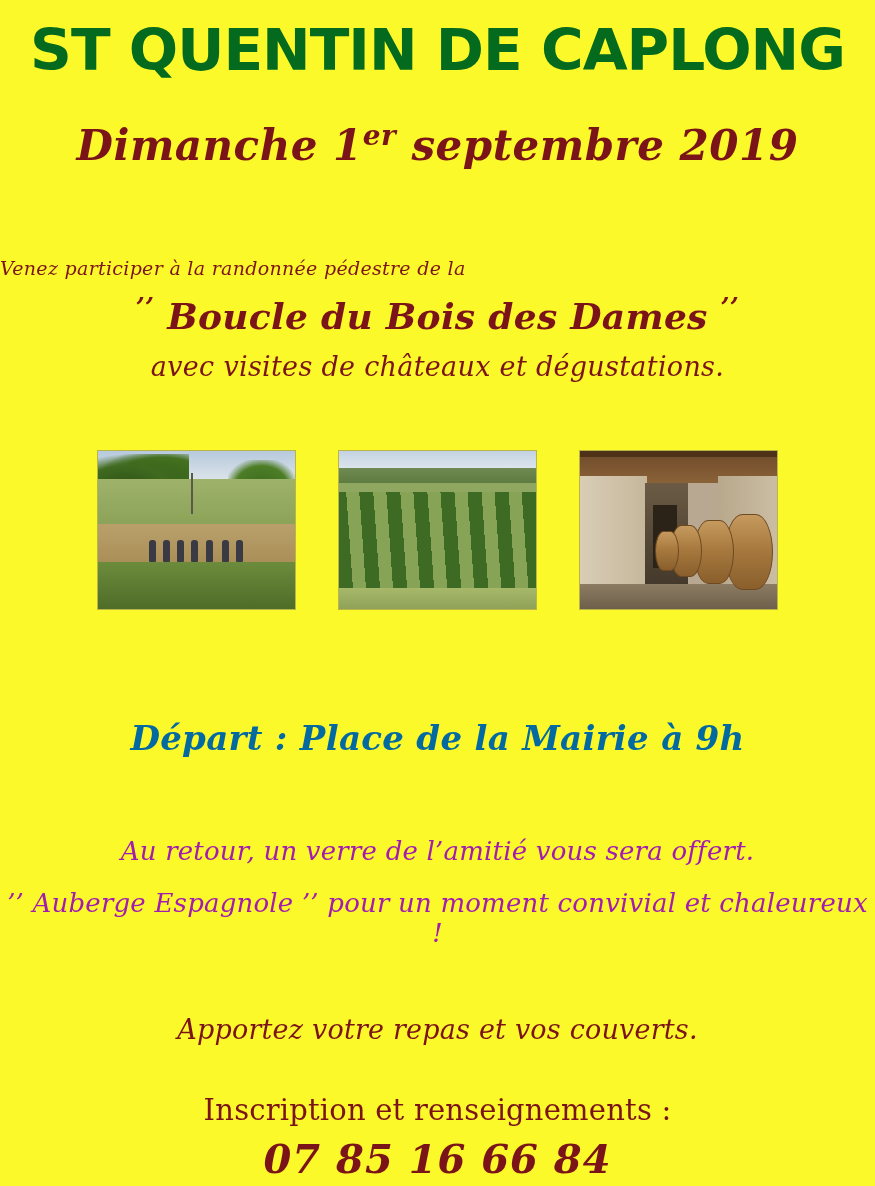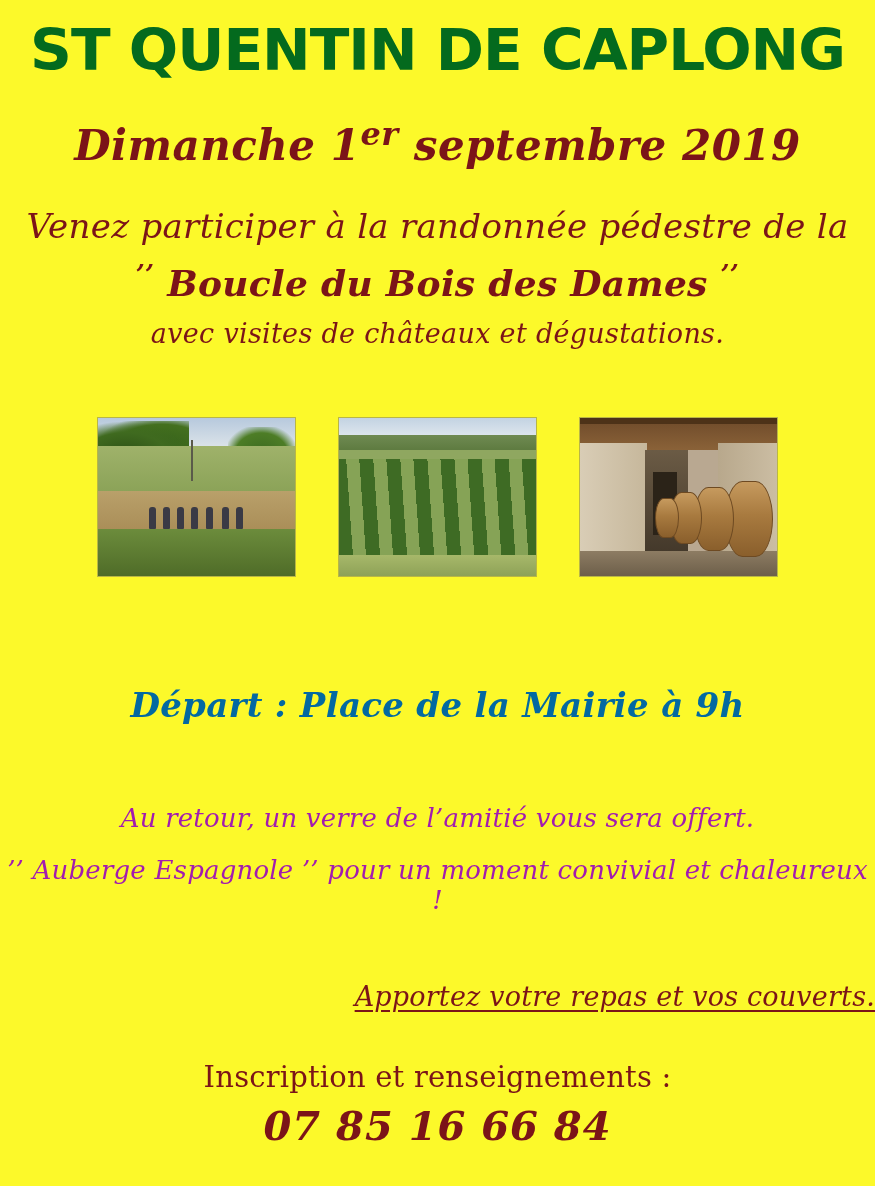--- a/index.html
+++ b/index.html
@@ -38,31 +38,30 @@
     text-align: center;
     color: #7B1418;
     font-family: "DejaVu Serif", serif;
     font-style: italic;
     font-weight: bold;
     font-size: 42px;
     margin-top: 42px;
     letter-spacing: 0.5px;
   }
   .date .sup {
-    font-size: 32px;
+    font-size: 28px;
     vertical-align: super;
     line-height: 0;
   }
   .intro {
-    text-align: center;
-    color: #7B1418;
-    font-family: "DejaVu Serif", serif;
-    font-style: italic;
-    font-size: 34px;
-    margin-top: 36px;
+    color: #7B1418;
+    font-family: "DejaVu Serif", serif;
+    font-style: italic;
+    font-size: 19px;
+    margin-top: 87px;
     letter-spacing: 0.3px;
   }
   .boucle {
     text-align: center;
     color: #7B1418;
     font-family: "DejaVu Serif", serif;
     font-style: italic;
     font-weight: bold;
     font-size: 36px;
     margin-top: 16px;
@@ -142,27 +141,26 @@
     text-align: center;
     color: #a21caf;
     font-family: "DejaVu Serif", serif;
     font-style: italic;
     font-size: 26px;
     letter-spacing: 0.2px;
   }
   .line-a { margin-top: 78px; }
   .line-b { margin-top: 22px; }
   .apportez {
-    text-align: right;
+    text-align: center;
     color: #7B1418;
     font-family: "DejaVu Serif", serif;
     font-style: italic;
     font-size: 27px;
     margin-top: 66px;
-    text-decoration: underline;
     text-underline-offset: 4px;
     letter-spacing: 0.2px;
   }
   .inscription {
     text-align: center;
     color: #7B1418;
     font-family: "DejaVu Serif", serif;
     font-size: 29px;
     margin-top: 48px;
     letter-spacing: 0.2px;

